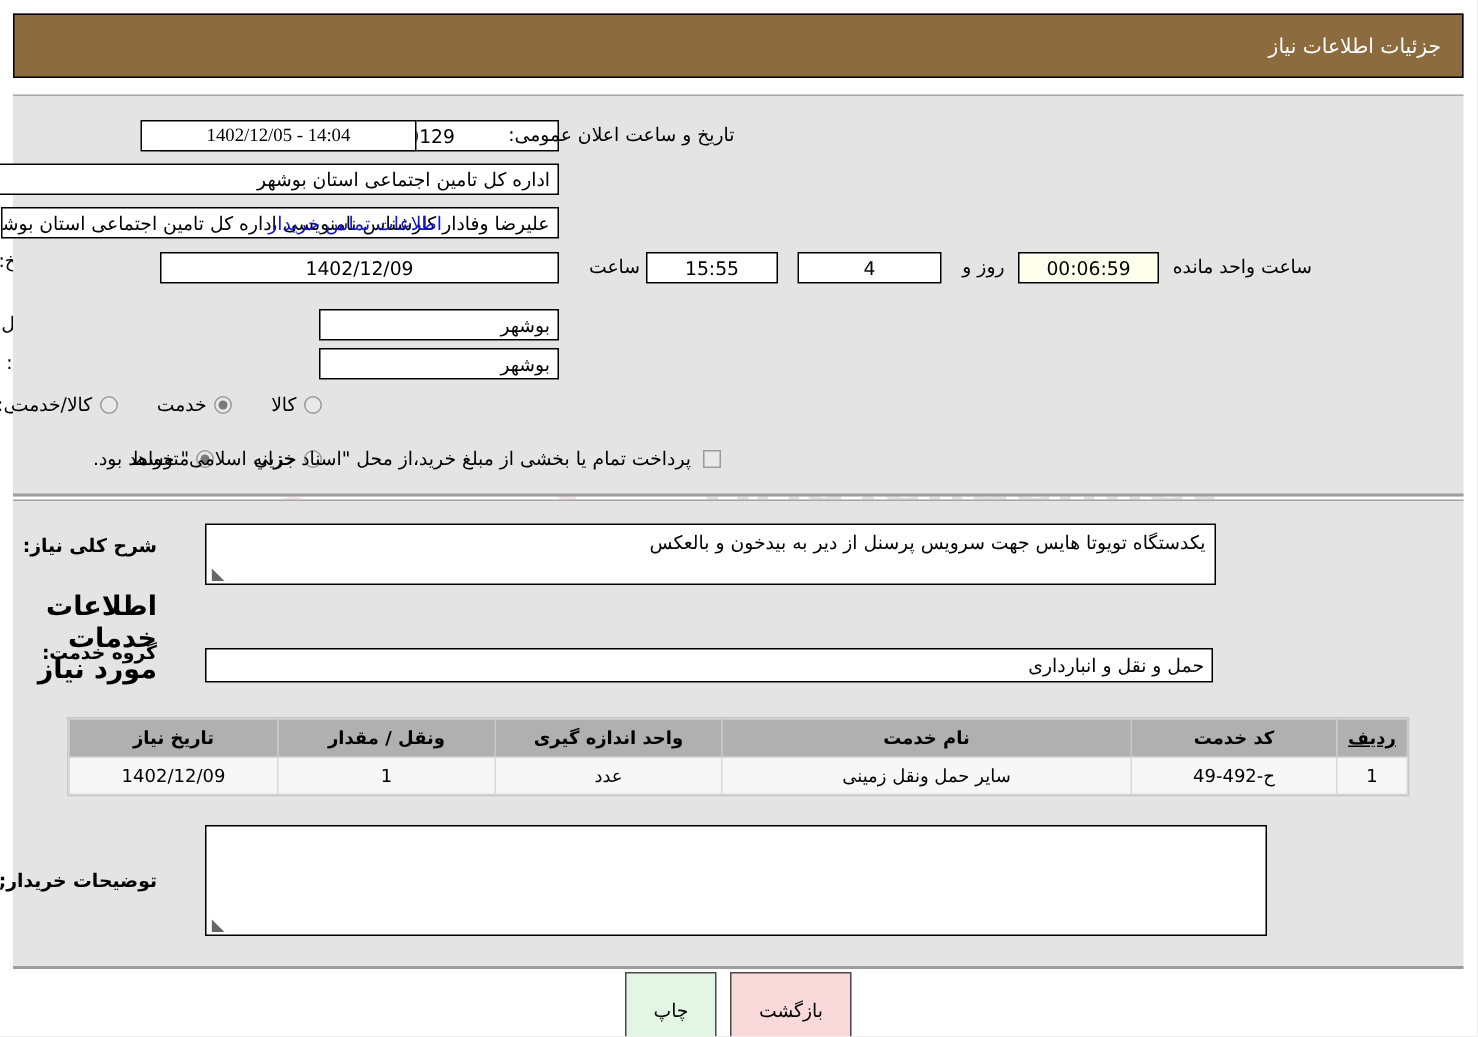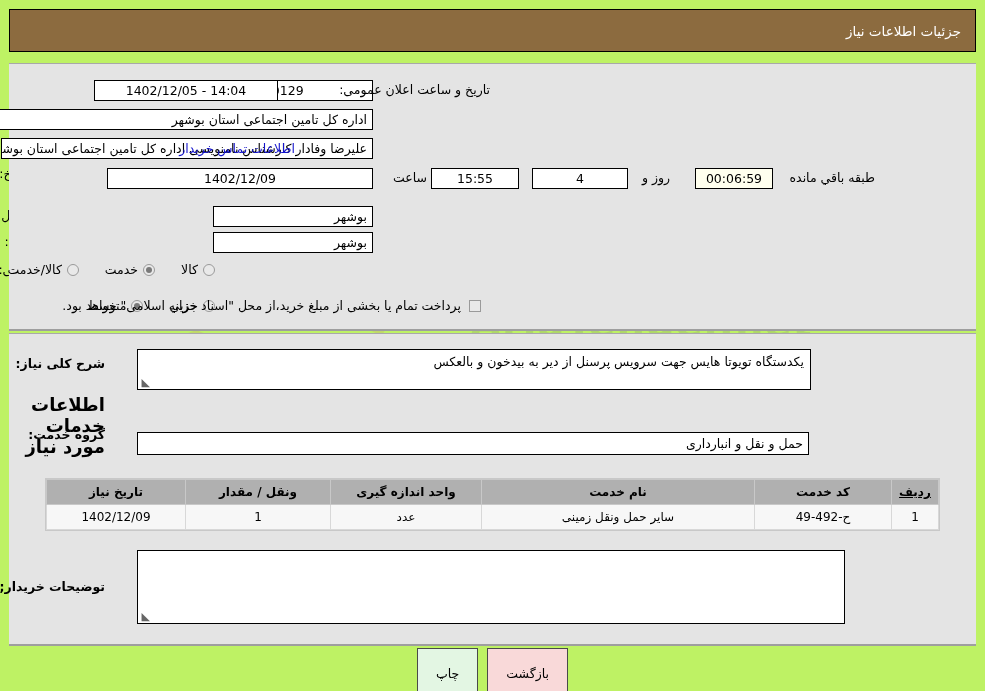--- a/index.html
+++ b/index.html
@@ -7,21 +7,21 @@
     margin: 0;
     padding: 0;
     background: #e4e4e4;
     font-family: "DejaVu Sans", "Liberation Sans", sans-serif;
   }
   #screen {
     position: relative;
     width: 985px;
     height: 691px;
     overflow: hidden;
-    background: #bef264;
+    background: #ffffff;
     direction: rtl;
   }
 
   
   .wm {
     position: absolute;
     pointer-events: none;
     user-select: none;
     z-index: 0;
   }
@@ -284,21 +284,21 @@
   <div class="row" style="right:886px; top:82px;">
     <span class="lbl">شماره نیاز:</span>
   </div>
   <div class="row" style="right:612px; top:80px; z-index:3;">
     <div class="fld center" style="width:266px;">1102030687000129</div>
   </div>
   <div class="row" style="right:495px; top:82px; z-index:3;">
     <span class="lbl">تاریخ و ساعت اعلان عمومی:</span>
   </div>
   <div class="row" style="right:707px; top:80px; z-index:3;">
-    <div class="fld center" style="width:184px;">14:04 - 1402/12/05</div>
+    <div class="fld center" style="width:184px;font-family:Liberation Serif, serif;">14:04 - 1402/12/05</div>
   </div>
 
   <div class="row" style="right:861px; top:111px;">
     <span class="lbl">نام دستگاه خریدار:</span>
   </div>
   <div class="row" style="right:612px; top:109px; z-index:3;">
     <div class="fld right" style="width:380px;">اداره کل تامین اجتماعی استان بوشهر</div>
   </div>
 
   <div class="row" style="right:848px; top:140px;">
@@ -323,24 +323,24 @@
   <div class="row" style="right:466px; top:168px; z-index:3;">
     <div class="fld center" style="width:88px;">15:55</div>
   </div>
   <div class="row" style="right:357px; top:168px; z-index:3;">
     <div class="fld center" style="width:96px;">4</div>
   </div>
   <div class="row" style="right:315px; top:170px; z-index:3;">
     <span class="lbl">روز و</span>
   </div>
   <div class="row" style="right:212px; top:168px; z-index:3;">
-    <div class="fld cream" style="width:78px;">00:06:59</div>
+    <div class="fld cream" style="width:94px;">00:06:59</div>
   </div>
   <div class="row" style="right:110px; top:170px; z-index:3;">
-    <span class="lbl">طبقه باقي مانده</span>
+    <span class="lbl">ساعت واحد مانده</span>
   </div>
 
   <div class="row" style="right:890px; top:208px;">
     <span class="lbl">استان محل تحویل:</span>
   </div>
   <div class="row" style="right:612px; top:206px; z-index:3;">
     <div class="fld right" style="width:160px;">بوشهر</div>
   </div>
 
   <div class="row" style="right:890px; top:234px;">

